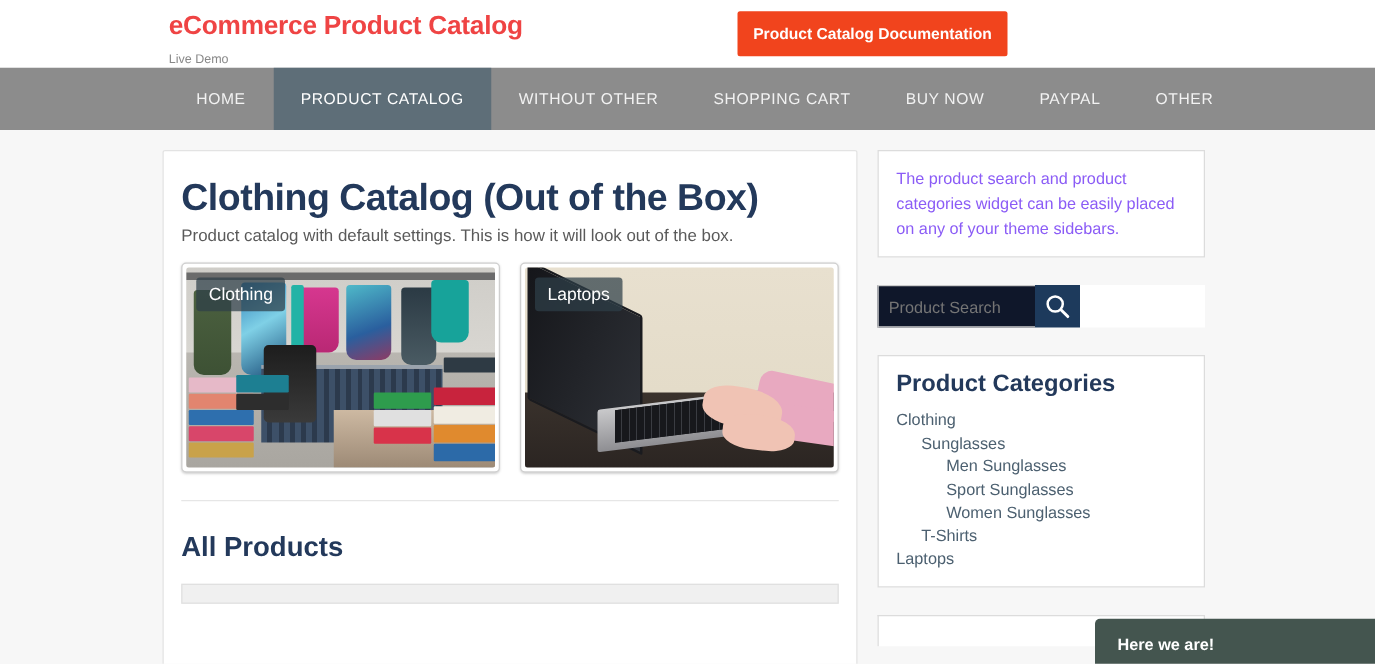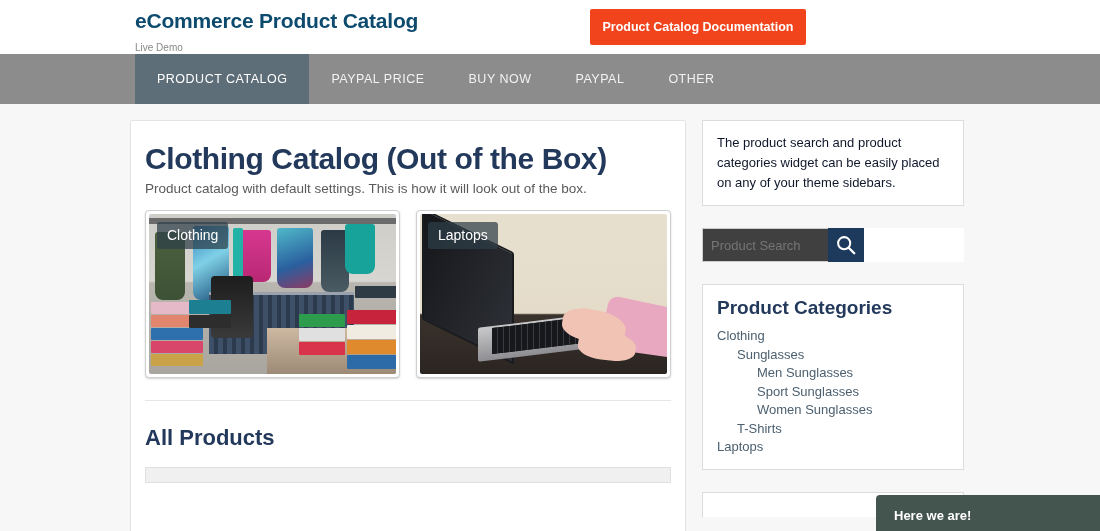--- a/index.html
+++ b/index.html
@@ -14,21 +14,21 @@
   
   .topbar {
     height: 54px;
     background: #ffffff;
     position: relative;
   }
   .brand { position: absolute; left: 135px; top: 8px; }
   .brand-title {
     font-size: 21px;
     font-weight: bold;
-    color: #0c4a6e;
+    color: #ef4444;
     letter-spacing: -0.2px;
     line-height: 26px;
     text-align: center;
   }
   .brand-sub {
     font-size: 10px;
     color: #888;
     margin-top: 8px;
     line-height: 12px;
   }
@@ -177,39 +177,39 @@
   }
 
   
   .sidebar { width: 262px; }
   .widget {
     background: #fff;
     border: 1px solid #dcdcdc;
     padding: 12px 14px;
     margin-bottom: 22px;
   }
-  .widget-note { font-size: 13px; color: #0f172a; line-height: 20px; }
+  .widget-note { font-size: 13px; color: #8b5cf6; line-height: 20px; }
   .widget-title { font-size: 19px; color: #23395b; font-weight: bold; margin-bottom: 8px; }
   .cat-list { list-style: none; font-size: 13px; line-height: 18.5px; color: #4c6070; }
   .cat-list li { cursor: pointer; }
   .lvl1 { padding-left: 0; }
   .lvl2 { padding-left: 20px; }
   .lvl3 { padding-left: 40px; }
 
   .side-search {
     display: flex; align-items: stretch;
     margin-bottom: 22px;
     background: #fff;
   }
   .side-search-input {
     width: 126px; height: 34px;
     border: 1px solid #ccc; border-right: none;
     font-size: 13px; color: #8a8a8a; padding: 0 8px;
     font-family: "Liberation Sans", sans-serif;
-    background: #404040;
+    background: #0f172a;
   }
   .side-search-btn {
     width: 36px; height: 34px; background: #1d3a5c;
     border: none; display: flex; align-items: center; justify-content: center;
     cursor: pointer;
   }
   .widget-partial { height: 22px; border-bottom: none; }
 
   
   .tooltip {
@@ -231,22 +231,24 @@
 
 <div class="topbar">
   <div class="brand">
     <div class="brand-title">eCommerce Product Catalog</div>
     <div class="brand-sub">Live Demo</div>
   </div>
   <button class="doc-btn">Product Catalog Documentation</button>
 </div>
 
 <div class="navbar">
+  <div class="nav-item">HOME</div>
   <div class="nav-item active">PRODUCT CATALOG</div>
-  <div class="nav-item">PAYPAL PRICE</div>
+  <div class="nav-item">WITHOUT OTHER</div>
+  <div class="nav-item">SHOPPING CART</div>
   <div class="nav-item">BUY NOW</div>
   <div class="nav-item">PAYPAL</div>
   <div class="nav-item">OTHER</div>
 </div>
 
 <div class="wrap">
 
   <div class="content">
     <div class="page-title">Clothing Catalog (Out of the Box)</div>
     <div class="page-desc">Product catalog with default settings. This is how it will look out of the box.</div>

